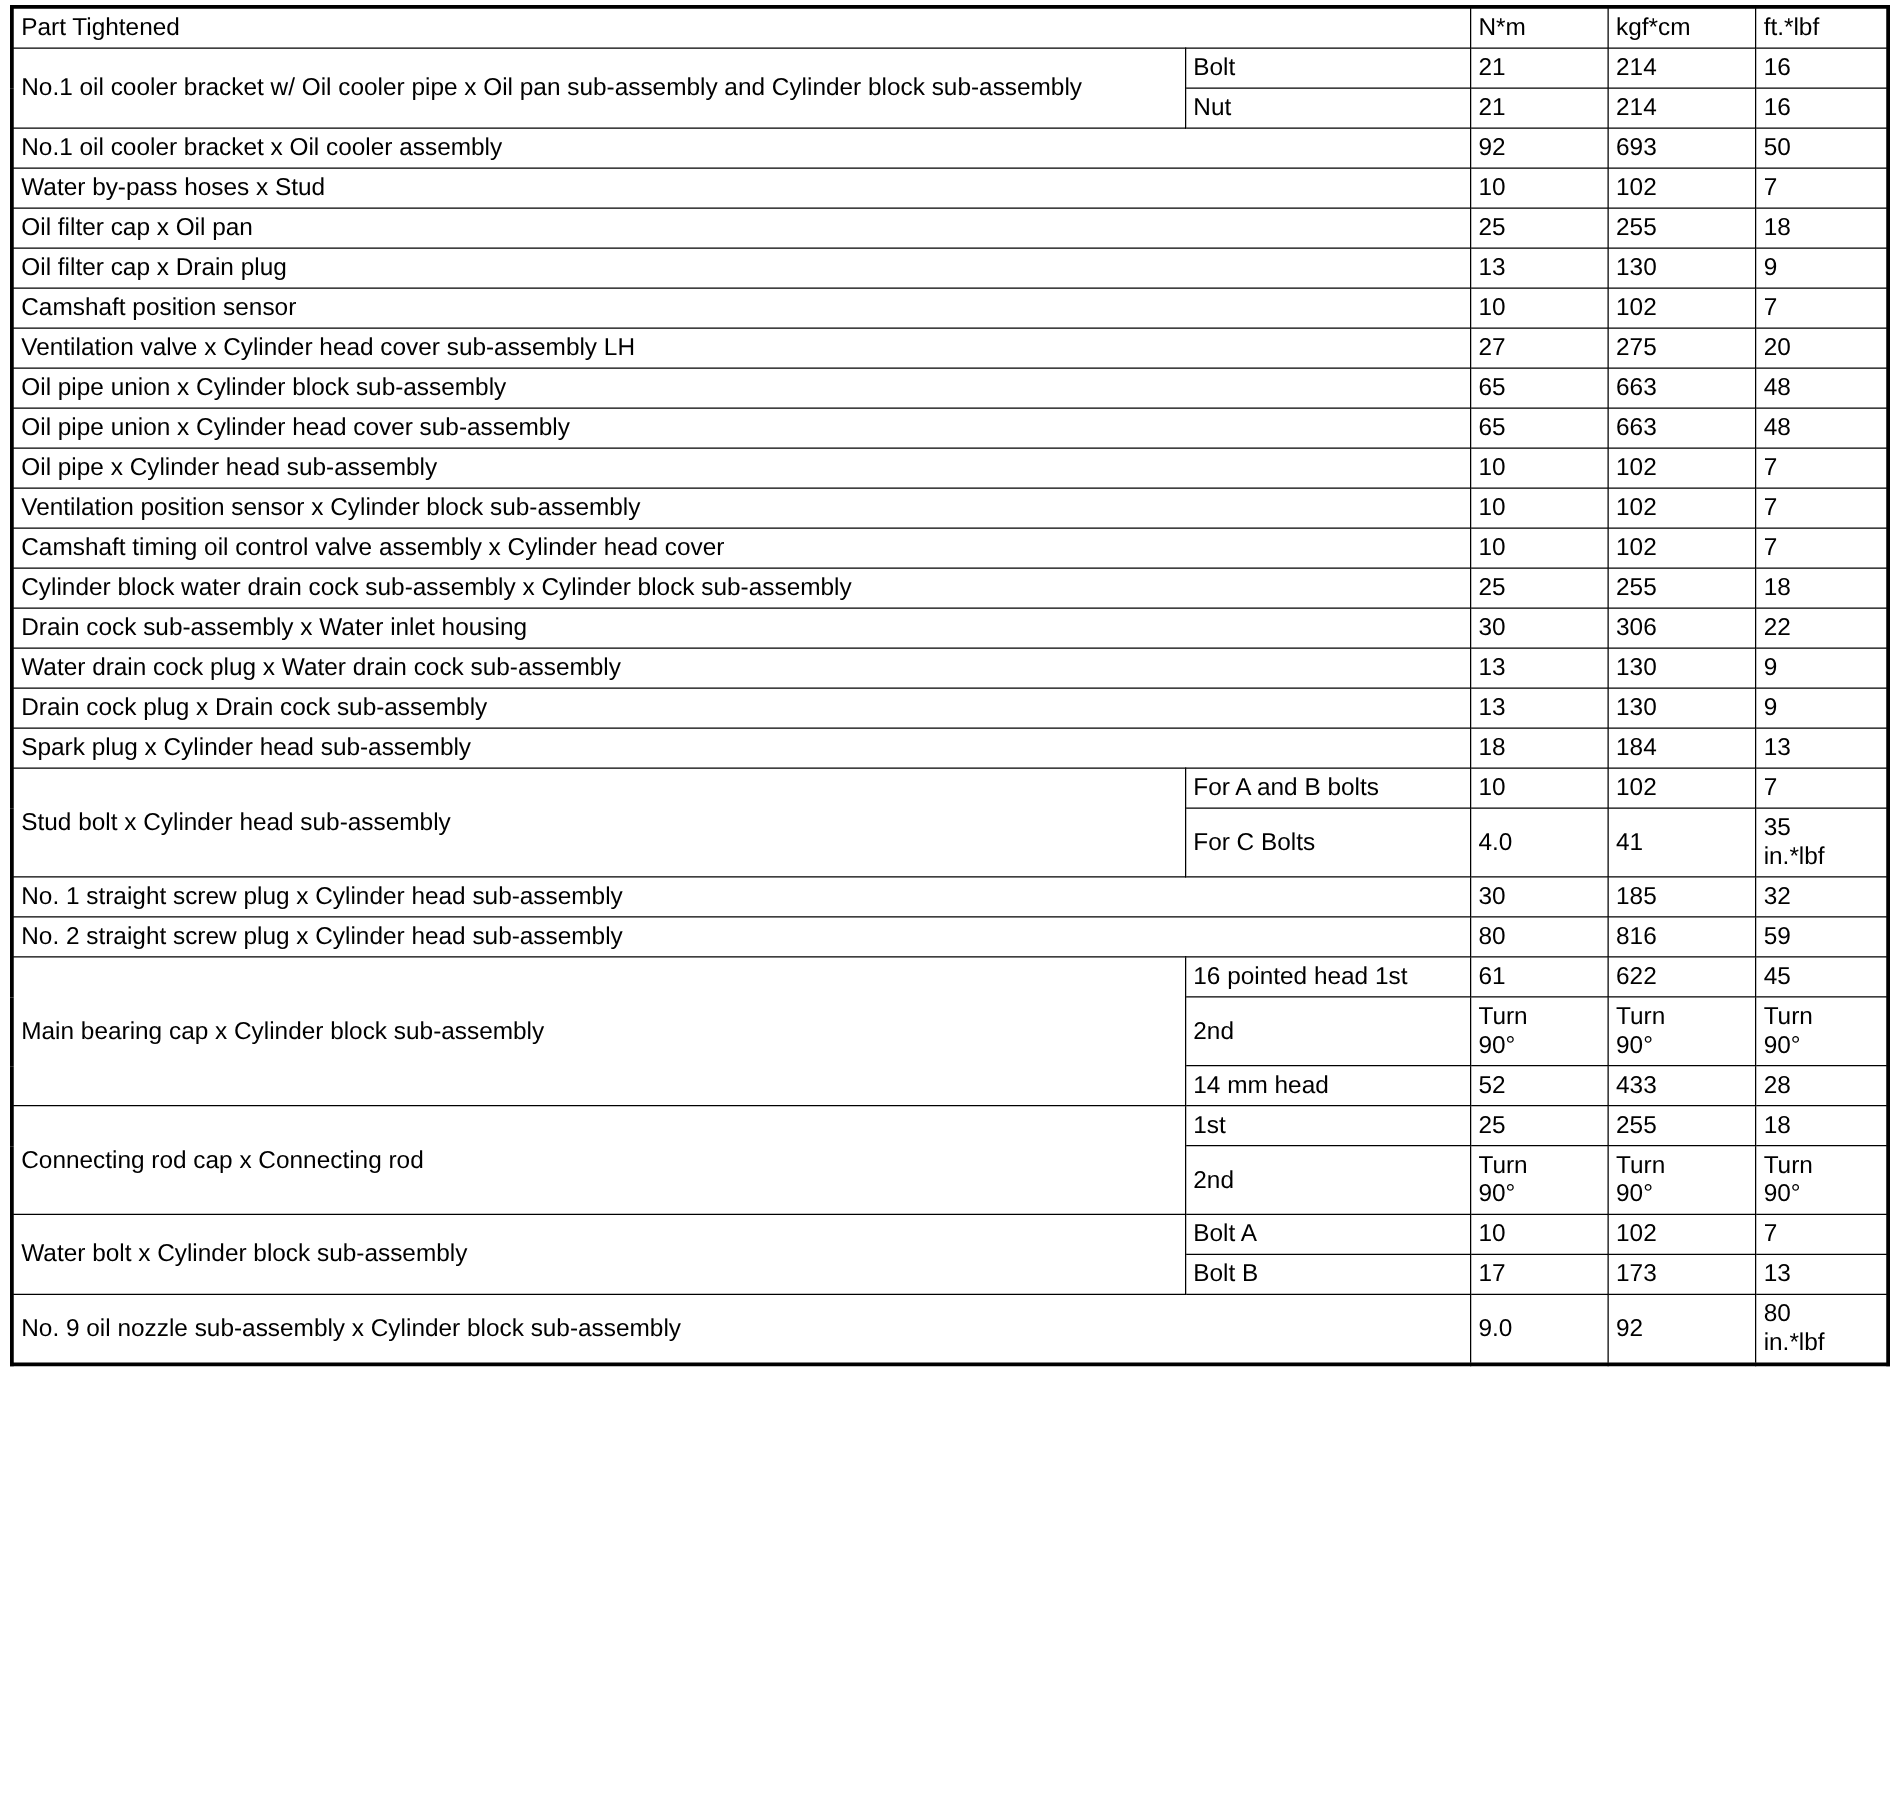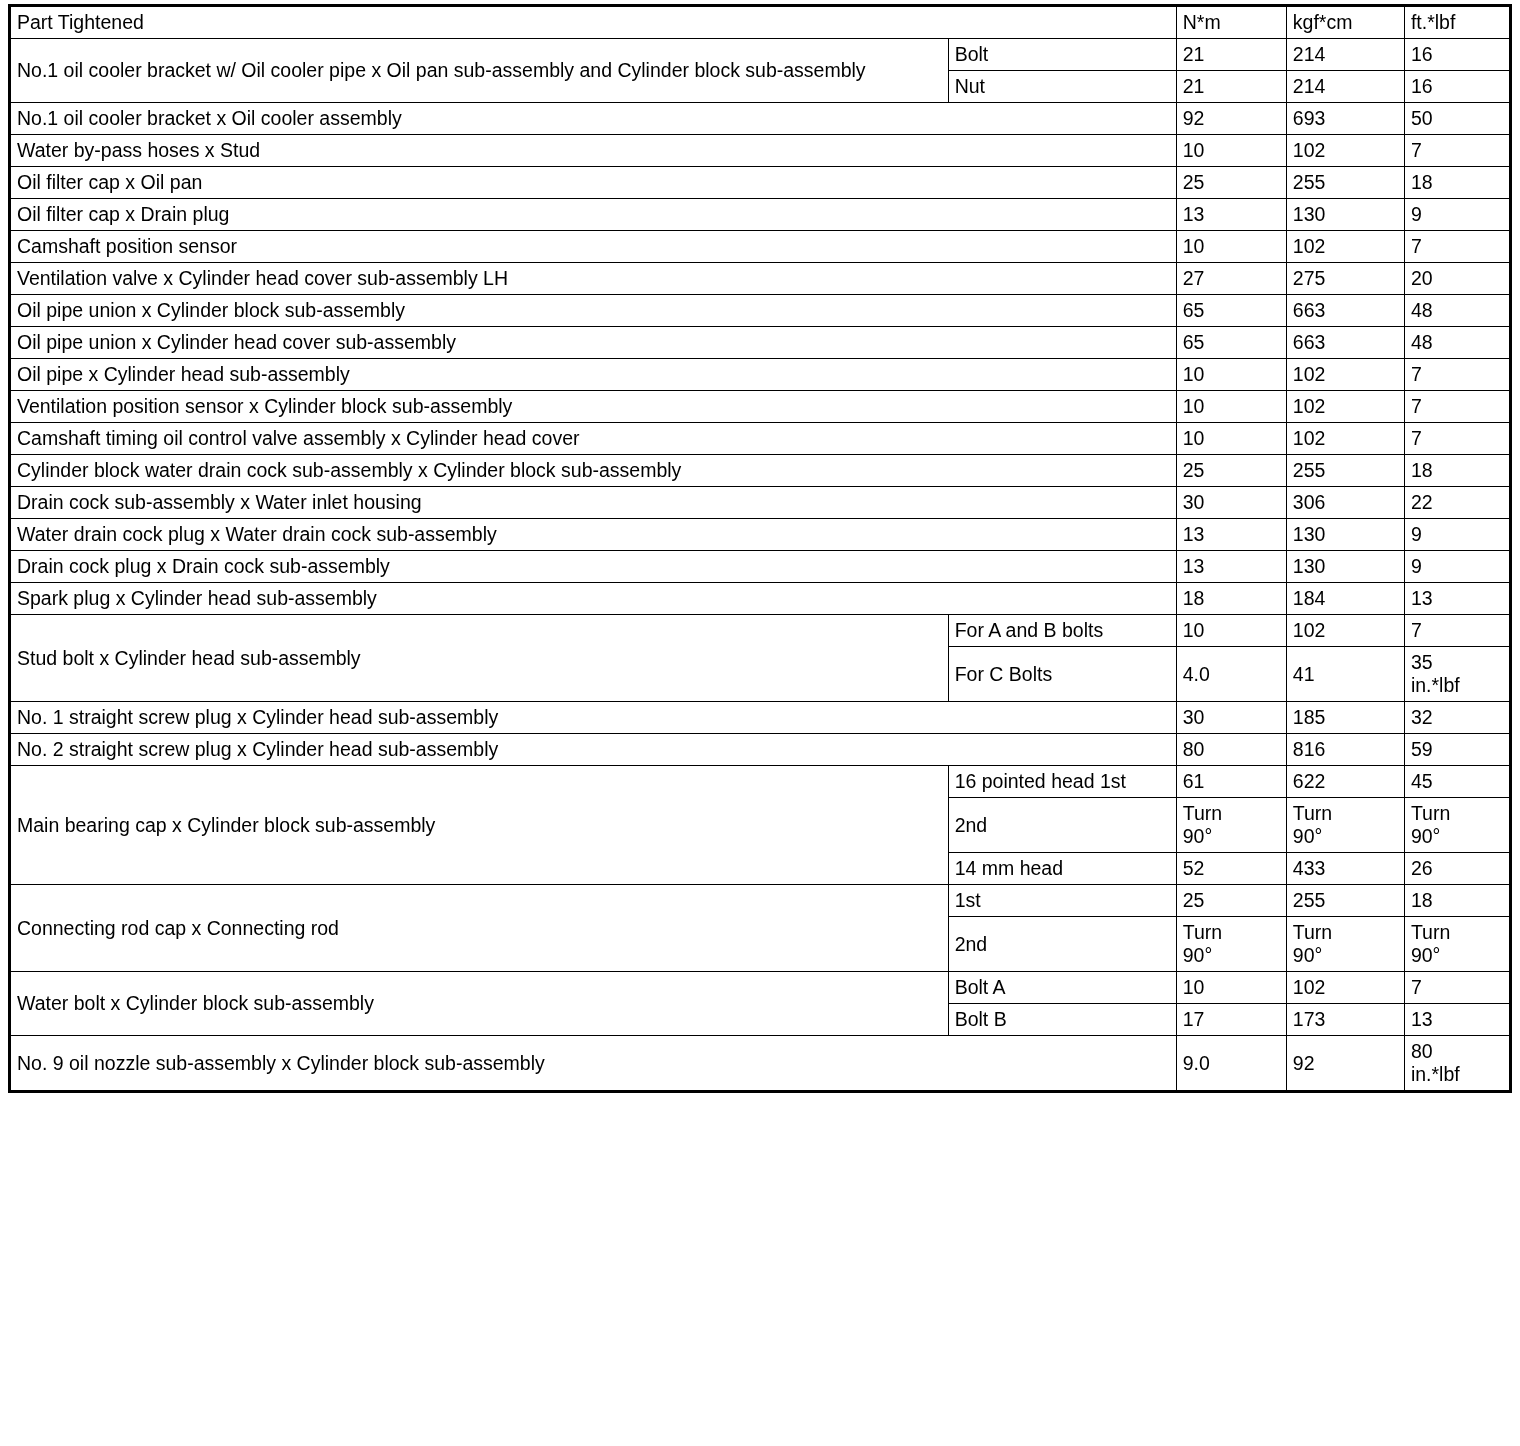--- a/index.html
+++ b/index.html
@@ -223,21 +223,21 @@
 90°</td>
           <td class="val-cell nowrap-2l">Turn
 90°</td>
           <td class="val-cell nowrap-2l">Turn
 90°</td>
         </tr>
         <tr>
           <td class="sub-cell">14 mm head</td>
           <td class="val-cell nowrap-2l">52</td>
           <td class="val-cell nowrap-2l">433</td>
-          <td class="val-cell nowrap-2l">26</td>
+          <td class="val-cell nowrap-2l">28</td>
         </tr>
         <tr>
           <td class="part-cell" rowspan="2">Connecting rod cap x Connecting rod</td>
           <td class="sub-cell">1st</td>
           <td class="val-cell nowrap-2l">25</td>
           <td class="val-cell nowrap-2l">255</td>
           <td class="val-cell nowrap-2l">18</td>
         </tr>
         <tr>
           <td class="sub-cell">2nd</td>

